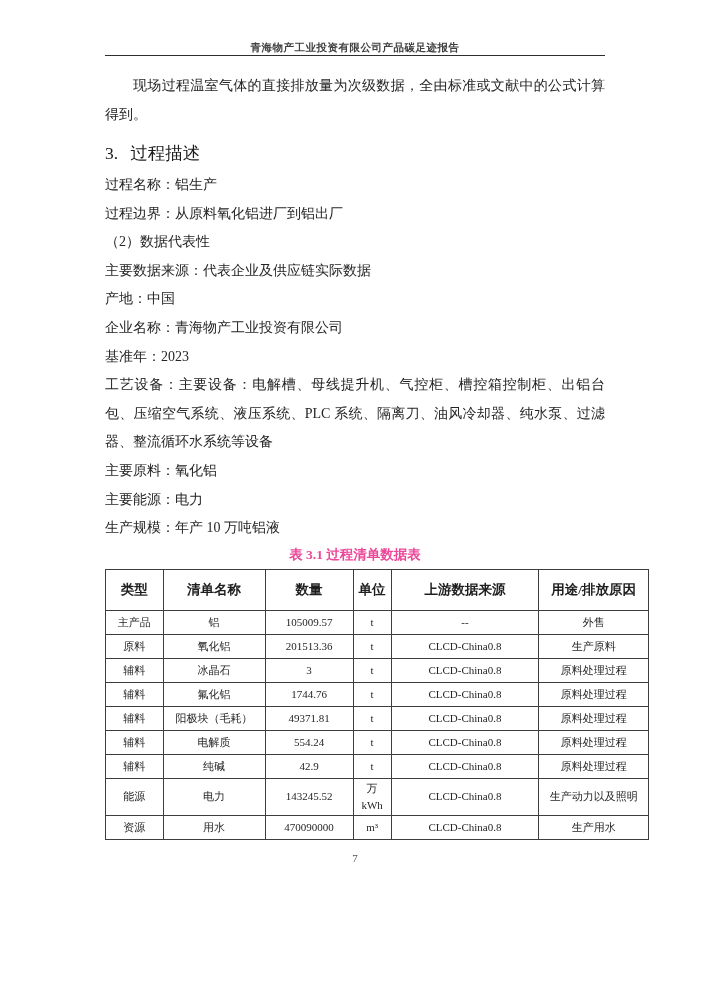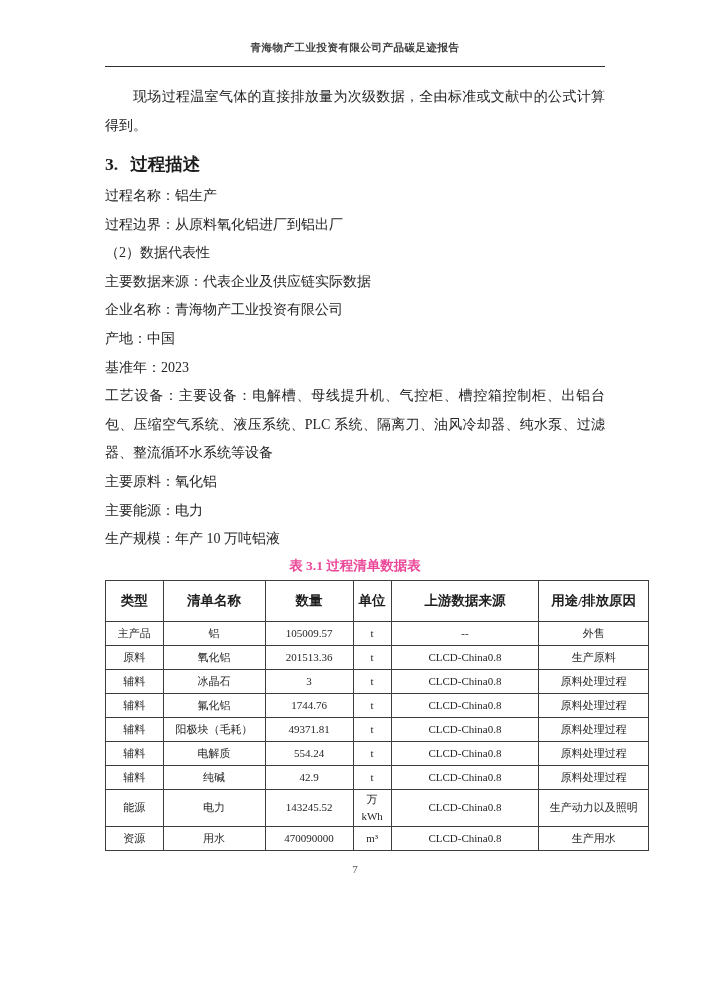--- a/index.html
+++ b/index.html
@@ -11,42 +11,41 @@
     font-family:"Liberation Serif","DejaVu Serif",serif;
     color:#252525;
     box-sizing:border-box;
   }
   .content {
     margin-left:105px;
     width:500px;
   }
   .header {
     padding-top:40px;
-    padding-bottom:11px;
     border-bottom:1.5px solid #2e2e2e;
   }
   .header-title {
     text-align:center;
     font-size:10.5px;
     font-weight:bold;
     color:#404040;
     letter-spacing:0.5px;
     line-height:15px;
   }
   .intro-para {
     margin:15px 0 0 0;
     font-size:14px;
     line-height:29px;
     text-align:justify;
     text-indent:2em;
   }
   .h2 {
     margin:11px 0 0 0;
     font-size:17.5px;
-    font-weight:bold;
+    font-weight:normal;
     color:#1c1c1c;
     line-height:26px;
   }
   .h2 .num { margin-right:12px; }
   .h3 {
     margin:21px 0 0 0;
     font-size:15px;
     font-weight:bold;
     color:#1c1c1c;
     line-height:22px;
@@ -115,22 +114,22 @@
     <div class="h2">
       <span class="num">3.</span><span>过程描述</span>
     </div>
 
 
     <div class="info-block">
       <div class="body-line">过程名称：铝生产</div>
       <div class="body-line">过程边界：从原料氧化铝进厂到铝出厂</div>
       <div class="body-line">（2）数据代表性</div>
       <div class="body-line">主要数据来源：代表企业及供应链实际数据</div>
+      <div class="body-line">产地：中国</div>
       <div class="body-line">企业名称：青海物产工业投资有限公司</div>
-      <div class="body-line">产地：中国</div>
       <div class="body-line">基准年：2023</div>
       <div class="body-line">工艺设备：主要设备：电解槽、母线提升机、气控柜、槽控箱控制柜、出铝台包、压缩空气系统、液压系统、PLC 系统、隔离刀、油风冷却器、纯水泵、过滤器、整流循环水系统等设备</div>
       <div class="body-line">主要原料：氧化铝</div>
       <div class="body-line">主要能源：电力</div>
       <div class="body-line">生产规模：年产 10 万吨铝液</div>
     </div>
 
     <div class="table-caption">表 3.1 过程清单数据表</div>
 
     <table class="datatable">

